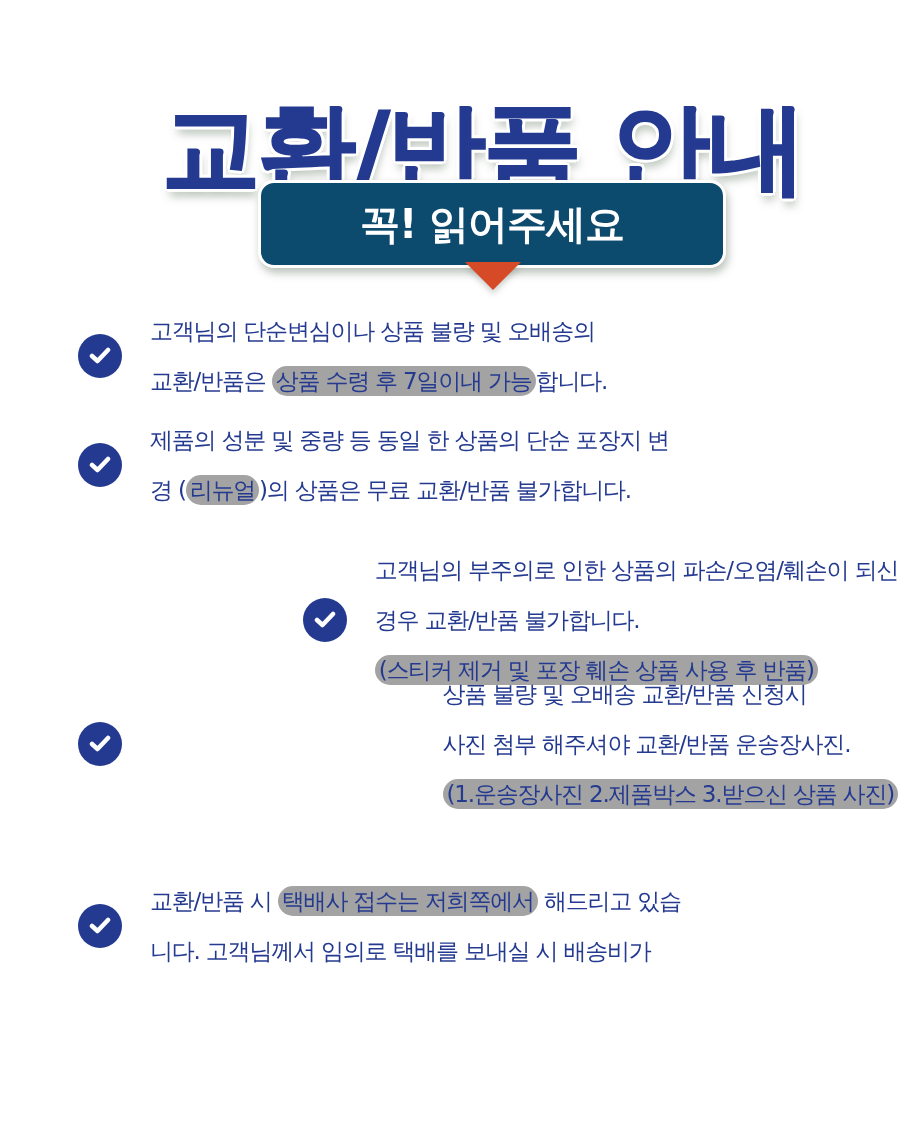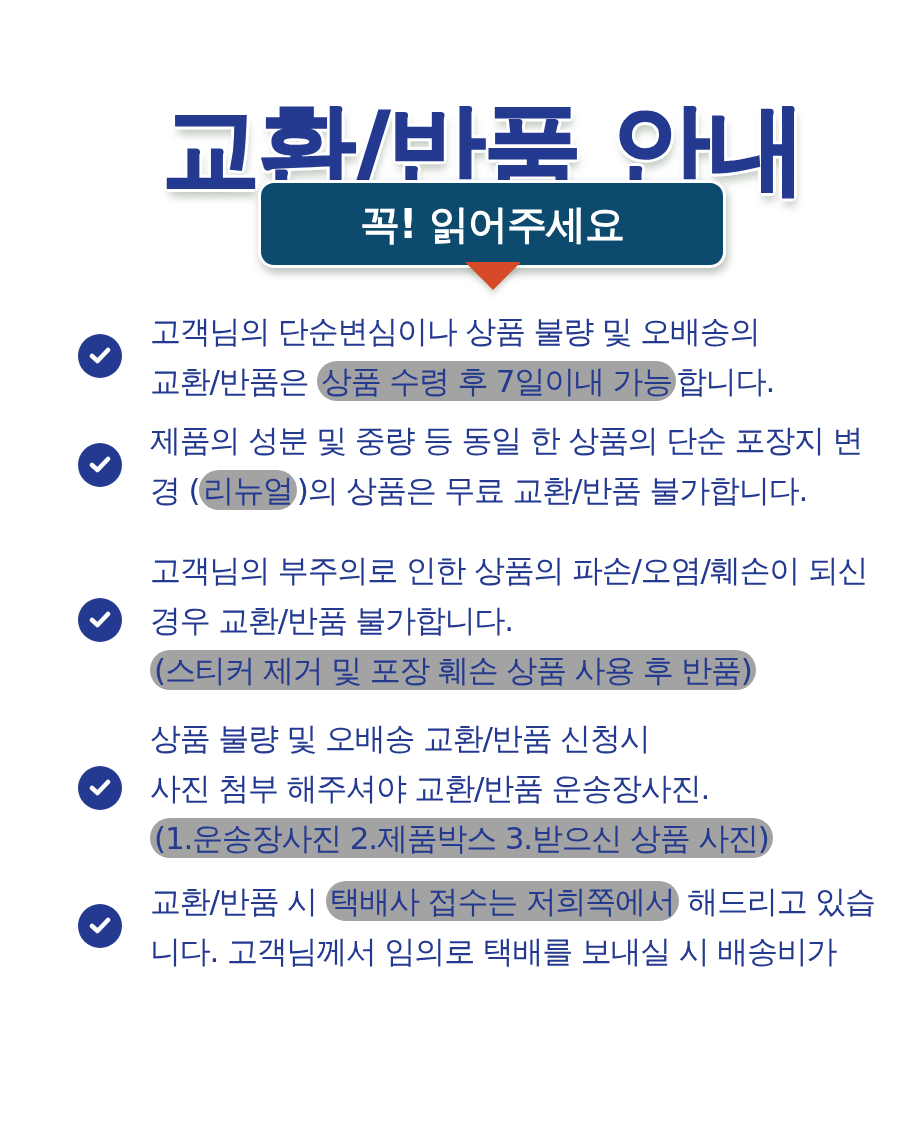--- a/index.html
+++ b/index.html
@@ -96,21 +96,21 @@
     background: #243a90;
     flex: 0 0 44px;
     display: flex;
     align-items: center;
     justify-content: center;
     margin-right: 28px;
   }
   .check svg { display: block; }
   .item-text {
     color: #243a90;
-    font-size: 31px;
+    font-size: 23px;
     line-height: 50px;
     letter-spacing: -1.2px;
     font-weight: normal;
   }
   .line {
     display: block;
     white-space: nowrap;
   }
   .hl {
     background: #a3a3a3;
@@ -158,40 +158,40 @@
     <div class="item-text">
       <span class="line">
         <span>제품의 성분 및 중량 등 동일 한 상품의 단순 포장지 변</span>
       </span>
       <span class="line">
         <span>경 (</span><span class="hl">리뉴얼</span><span>)의 상품은 무료 교환/반품 불가합니다.</span>
       </span>
     </div>
   </div>
 
-  <div class="item" style="top:545px;">
+  <div class="item" style="top:545px;justify-content:flex-end;">
     <span class="check">
       <svg width="22" height="18" viewBox="0 0 22 18">
           <path d="M3 9 L8.5 14 L19 3" fill="none" stroke="#ffffff" stroke-width="4.5" stroke-linecap="round" stroke-linejoin="round"></path>
         </svg>
     </span>
     <div class="item-text">
       <span class="line">
         <span>고객님의 부주의로 인한 상품의 파손/오염/훼손이 되신</span>
       </span>
       <span class="line">
         <span>경우 교환/반품 불가합니다.</span>
       </span>
       <span class="line">
         <span class="hl">(스티커 제거 및 포장 훼손 상품 사용 후 반품)</span>
       </span>
     </div>
   </div>
 
-  <div class="item" style="top:713px;">
+  <div class="item" style="top:669px;justify-content:space-between;">
     <span class="check">
       <svg width="22" height="18" viewBox="0 0 22 18">
           <path d="M3 9 L8.5 14 L19 3" fill="none" stroke="#ffffff" stroke-width="4.5" stroke-linecap="round" stroke-linejoin="round"></path>
         </svg>
     </span>
     <div class="item-text">
       <span class="line">
         <span>상품 불량 및 오배송 교환/반품 신청시</span>
       </span>
       <span class="line">

